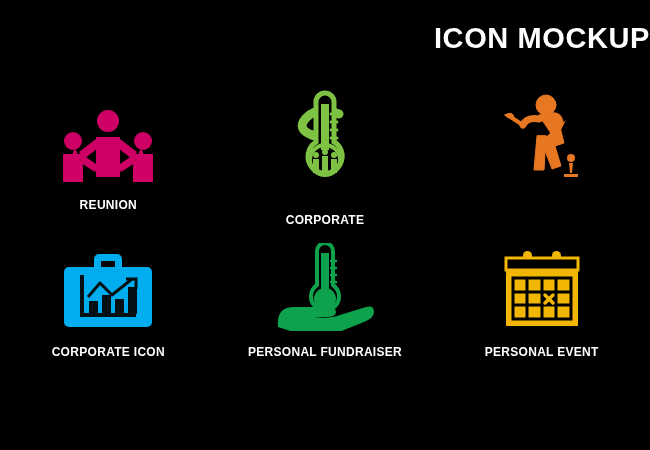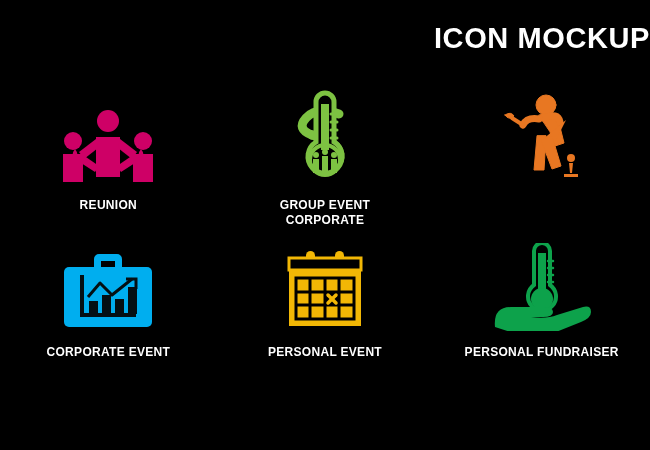--- a/index.html
+++ b/index.html
@@ -86,21 +86,21 @@
             <circle cx="39" cy="67" r="3"></circle>
               <rect x="36" y="71" width="6" height="14"></rect>
             <circle cx="48" cy="64" r="3"></circle>
               <rect x="45" y="68" width="6" height="18"></rect>
             <circle cx="57" cy="67" r="3"></circle>
               <rect x="54" y="71" width="6" height="14"></rect>
           </g>
         </svg>
       </div>
       <div class="label">
-        <span>GROUP EVENT</span><br>
+        <br>
         <span>CORPORATE</span>
       </div>
     </div>
 
     <div class="cell r1">
       <div class="art">
         <svg width="100" height="100" viewBox="0 0 100 100">
           <g fill="#E87722" stroke="#E87722" stroke-linecap="round">
             <circle cx="54" cy="17" r="10"></circle>
             <path d="M47 27 q14 -5 20 8 l5 20 l-9 3 l-5 -14 z"></path>
@@ -139,21 +139,43 @@
             <rect x="59" y="54" width="9" height="15"></rect>
             <rect x="72" y="42" width="9" height="27"></rect>
           </g>
           <g stroke="#041014" stroke-width="3" fill="none" stroke-linejoin="round">
             <polyline points="32,52 44,38 56,50 76,34"></polyline>
           </g>
           <path d="M70 34 h10 v10" fill="none" stroke="#041014" stroke-width="3"></path>
         </svg>
       </div>
       <div class="label">
-        <span>CORPORATE EVENT</span>
+        <span>CORPORATE ICON</span>
+      </div>
+    </div>
+
+    <div class="cell r2">
+      <div class="art">
+        <svg width="110" height="88" viewBox="0 0 110 88">
+          <g stroke="#0DA24B" stroke-width="4" fill="#000">
+            <path d="M47 8 a8 8 0 0 1 16 0 v34 a14 14 0 1 1 -16 0 z"></path>
+          </g>
+          <rect x="51" y="10" width="8" height="40" fill="#0DA24B"></rect>
+          <circle cx="55" cy="56" r="11" fill="#0DA24B"></circle>
+          <g stroke="#0DA24B" stroke-width="2.5" stroke-linecap="round">
+            <line x1="61" y1="18" x2="66" y2="18"></line>
+            <line x1="61" y1="25" x2="66" y2="25"></line>
+            <line x1="61" y1="32" x2="66" y2="32"></line>
+            <line x1="61" y1="39" x2="66" y2="39"></line>
+          </g>
+          <path d="M8 84 q-2 -20 16 -20 h32 q10 0 10 5 q0 5 -10 5 h-12 q16 2 26 -2 l26 -8 q8 -2 8 5 q0 6 -10 10 l-30 12 q-10 4 -22 4 z" fill="#0DA24B"></path>
+        </svg>
+      </div>
+      <div class="label">
+        <span>PERSONAL FUNDRAISER</span>
       </div>
     </div>
 
     <div class="cell r2">
       <div class="art">
         <svg width="100" height="82" viewBox="0 0 100 82">
           <rect x="31" y="2" width="9" height="18" rx="4.5" fill="#F2B705"></rect>
           <rect x="60" y="2" width="9" height="18" rx="4.5" fill="#F2B705"></rect>
           <rect x="14" y="9" width="72" height="12" fill="#000" stroke="#F2B705" stroke-width="3"></rect>
           <rect x="14" y="21" width="72" height="56" fill="#F2B705"></rect>
@@ -170,36 +192,14 @@
             <line x1="53" y1="46" x2="61" y2="54"></line>
             <line x1="61" y1="46" x2="53" y2="54"></line>
           </g>
         </svg>
       </div>
       <div class="label">
         <span>PERSONAL EVENT</span>
       </div>
     </div>
 
-    <div class="cell r2">
-      <div class="art">
-        <svg width="110" height="88" viewBox="0 0 110 88">
-          <g stroke="#0DA24B" stroke-width="4" fill="#000">
-            <path d="M47 8 a8 8 0 0 1 16 0 v34 a14 14 0 1 1 -16 0 z"></path>
-          </g>
-          <rect x="51" y="10" width="8" height="40" fill="#0DA24B"></rect>
-          <circle cx="55" cy="56" r="11" fill="#0DA24B"></circle>
-          <g stroke="#0DA24B" stroke-width="2.5" stroke-linecap="round">
-            <line x1="61" y1="18" x2="66" y2="18"></line>
-            <line x1="61" y1="25" x2="66" y2="25"></line>
-            <line x1="61" y1="32" x2="66" y2="32"></line>
-            <line x1="61" y1="39" x2="66" y2="39"></line>
-          </g>
-          <path d="M8 84 q-2 -20 16 -20 h32 q10 0 10 5 q0 5 -10 5 h-12 q16 2 26 -2 l26 -8 q8 -2 8 5 q0 6 -10 10 l-30 12 q-10 4 -22 4 z" fill="#0DA24B"></path>
-        </svg>
-      </div>
-      <div class="label">
-        <span>PERSONAL FUNDRAISER</span>
-      </div>
-    </div>
-
   </div>
 </div>
 
 </body></html>

